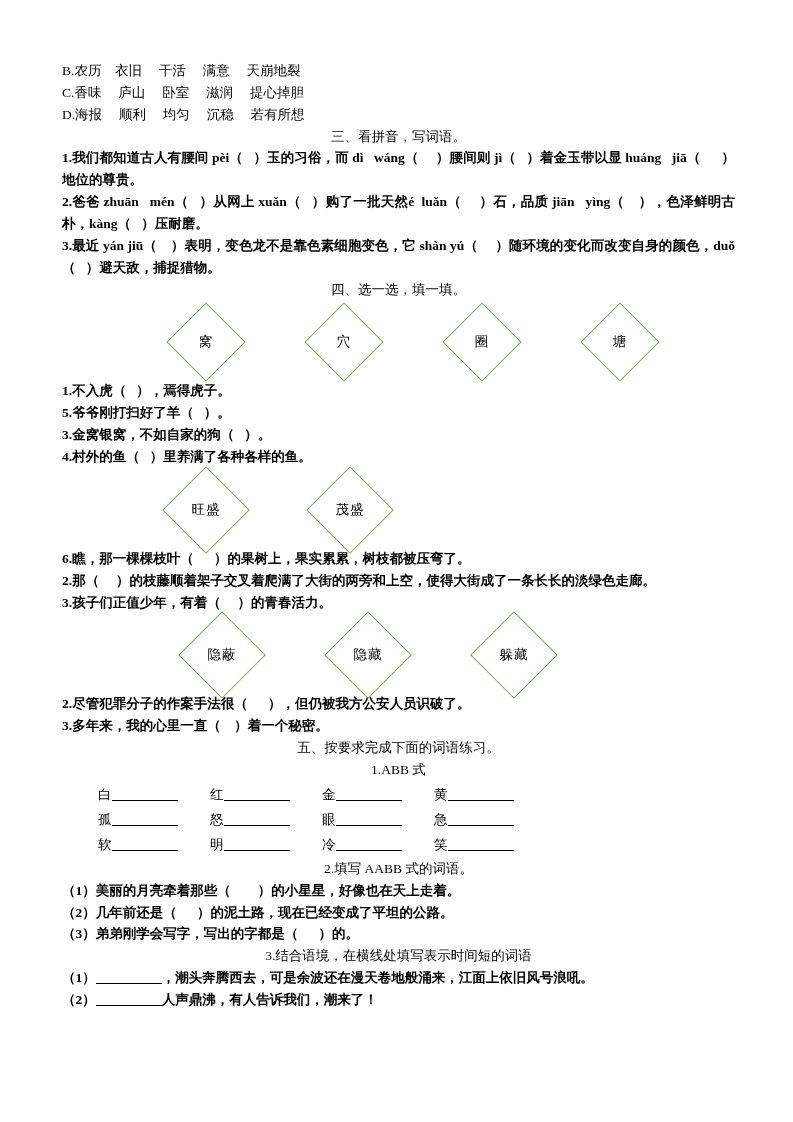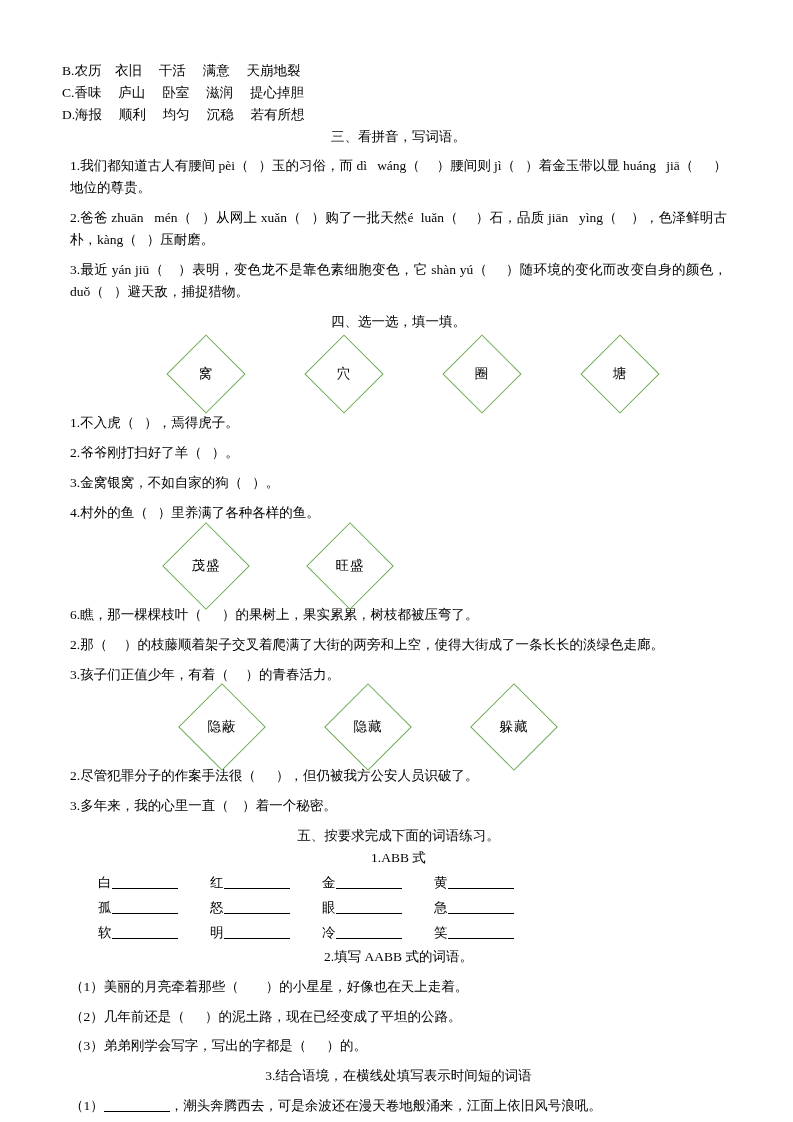--- a/index.html
+++ b/index.html
@@ -22,24 +22,25 @@
     box-sizing: border-box;
     padding: 60px 58px 40px 62px;
   }
   .line {
     line-height: 1.62;
     white-space: pre-wrap;
     word-break: break-word;
   }
   .para {
     line-height: 1.62;
-    margin: 8px;
+    margin: 0;
     white-space: pre-wrap;
     word-break: break-word;
     text-align: justify;
+    font-weight: bold;
   }
   .sec-head {
     line-height: 1.62;
     margin: 0;
     text-align: center;
   }
   
   .diamond-row {
     display: flex;
     justify-content: flex-start;
@@ -129,32 +130,32 @@
       <span class="shape"></span>
       <span class="txt">圈</span>
     </div>
     <div class="diamond">
       <span class="shape"></span>
       <span class="txt">塘</span>
     </div>
   </div>
 
   <p class="para">1.不入虎（   ），焉得虎子。</p>
-  <p class="para">2.爷爷刚打扫好了羊（   ）。</p>
+  <p class="para">5.爷爷刚打扫好了羊（   ）。</p>
   <p class="para">3.金窝银窝，不如自家的狗（   ）。</p>
   <p class="para">4.村外的鱼（   ）里养满了各种各样的鱼。</p>
 
   <div class="diamond-row row-b">
     <div class="diamond wide">
       <span class="shape"></span>
+      <span class="txt">旺盛</span>
+    </div>
+    <div class="diamond wide">
+      <span class="shape"></span>
       <span class="txt">茂盛</span>
-    </div>
-    <div class="diamond wide">
-      <span class="shape"></span>
-      <span class="txt">旺盛</span>
     </div>
   </div>
 
   <p class="para">6.瞧，那一棵棵枝叶（      ）的果树上，果实累累，树枝都被压弯了。</p>
   <p class="para">2.那（     ）的枝藤顺着架子交叉着爬满了大街的两旁和上空，使得大街成了一条长长的淡绿色走廊。</p>
   <p class="para">3.孩子们正值少年，有着（     ）的青春活力。</p>
 
   <div class="diamond-row row-c">
     <div class="diamond wide">
       <span class="shape"></span>

